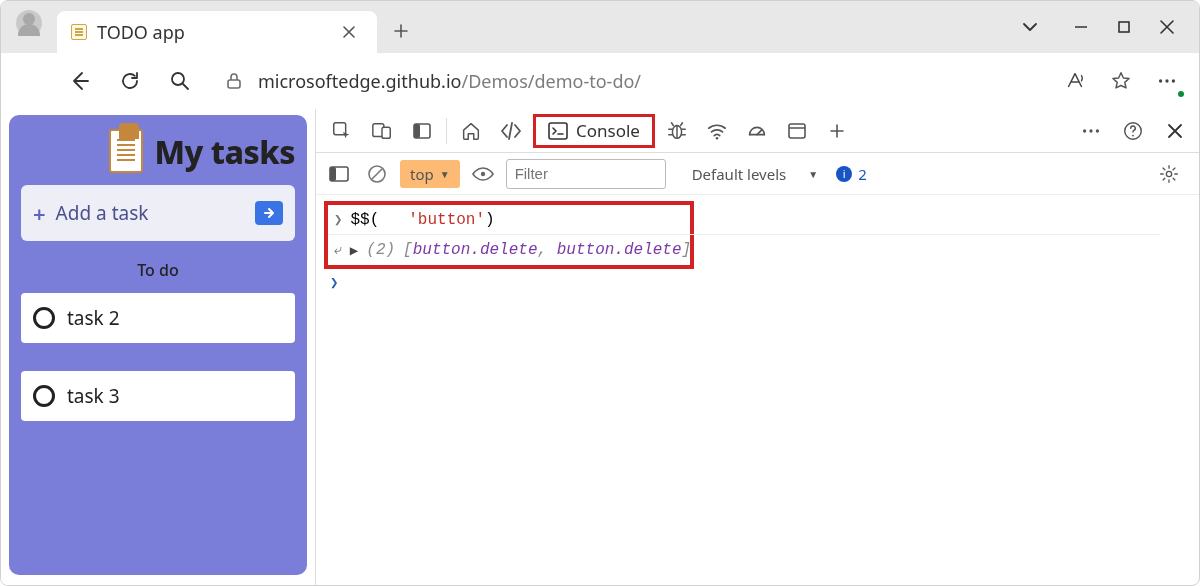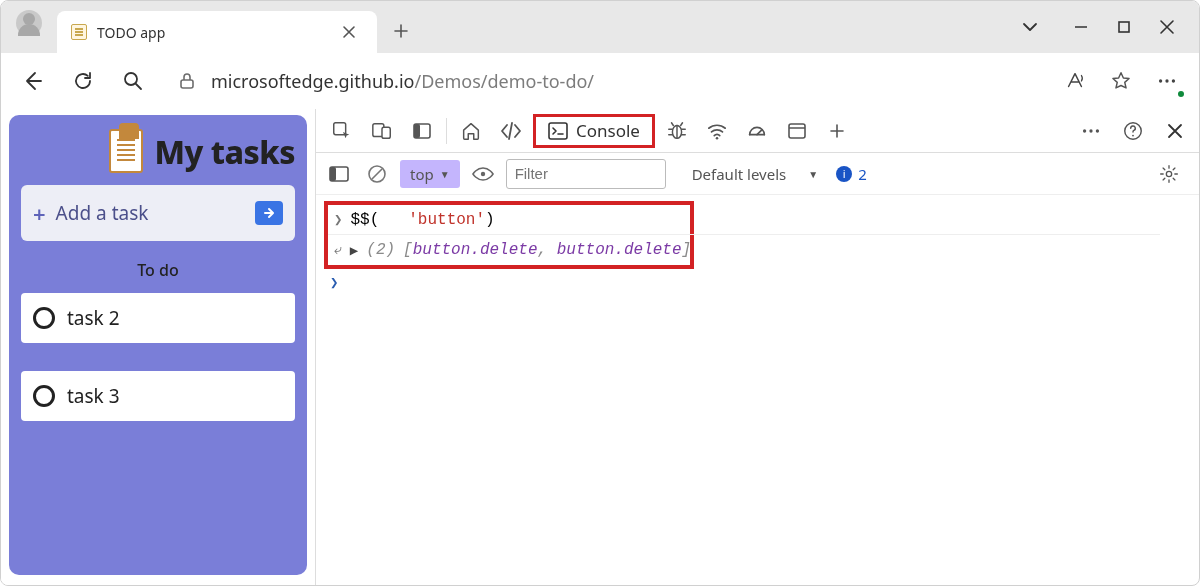--- a/index.html
+++ b/index.html
@@ -8,29 +8,29 @@
 
   
   .titlebar { height:52px; background:#e8e8e8; display:flex; align-items:flex-end; position:relative; }
   .avatar-slot { width:56px; display:flex; align-items:center; justify-content:center; height:100%; }
   .avatar { width:26px; height:26px; border-radius:50%; background:#c9c9c9; position:relative; top:-4px; }
   .avatar::before { content:""; position:absolute; width:12px; height:12px; border-radius:50%; background:#a8a8a8; left:7px; top:3px; }
   .avatar::after { content:""; position:absolute; width:22px; height:12px; border-radius:12px 12px 0 0; background:#a8a8a8; left:2px; top:14px; }
   .tab { width:320px; height:42px; background:#fff; border-radius:8px 8px 0 0; display:flex; align-items:center; padding:0 14px; gap:10px; position:relative; }
   .tab-favicon { width:16px; height:16px; border:1px solid #c9a84f; background:#fff6e0; border-radius:2px; position:relative; }
   .tab-favicon::before { content:""; position:absolute; left:3px; right:3px; top:3px; height:2px; background:#c9a84f; box-shadow:0 3px 0 #c9a84f, 0 6px 0 #c9a84f; }
-  .tab-title { font-size:14px; color:#333; flex:1; white-space:nowrap; overflow:hidden; }
+  .tab-title { font-size:18px; color:#333; flex:1; white-space:nowrap; overflow:hidden; }
   .tab-close { width:28px; height:28px; display:flex; align-items:center; justify-content:center; color:#555; border-radius:4px; }
   .newtab { width:36px; height:36px; margin-left:6px; display:flex; align-items:center; justify-content:center; color:#555; border-radius:4px; margin-bottom:4px; }
   .wincontrols { position:absolute; right:0; top:0; height:52px; display:flex; align-items:center; gap:28px; padding-right:24px; color:#333; }
   .wincontrols .dd { margin-right:6px; }
   .wincontrols svg, .wincontrols span { display:block; }
 
   
-  .toolbar { height:56px; background:#fff; display:flex; align-items:center; padding:0 16px; gap:18px; border-bottom:0px solid #eee; }
+  .toolbar { height:56px; background:#fff; display:flex; align-items:center; padding:0 16px; gap:18px; border-bottom:0px solid #eee;margin-left:47px; }
   .tb-btn { width:32px; height:32px; display:flex; align-items:center; justify-content:center; color:#444; }
   .address { flex:1; display:flex; align-items:center; gap:14px; height:40px; padding:0 10px; font-size:18px; color:#7c7c7c; }
   .lock { width:20px; height:20px; color:#6d6d6d; }
   .url-pre { color:#333; }
   .tb-right { display:flex; align-items:center; gap:14px; }
   .more-dot { position:relative; }
   .more-dot .badge-dot { position:absolute; right:-3px; bottom:-2px; width:10px; height:10px; border-radius:50%; background:#0f8a3c; border:2px solid #fff; }
 
   
   .body-split { display:flex; height:calc(100% - 108px); }
@@ -55,21 +55,21 @@
   
   .devtools { flex:1; display:flex; flex-direction:column; border-left:1px solid #ddd; }
   .dt-tabs { height:44px; border-bottom:1px solid #ddd; display:flex; align-items:center; padding:0 8px; gap:4px; position:relative; }
   .dt-ic { width:36px; height:36px; display:flex; align-items:center; justify-content:center; color:#555; }
   .dt-sep { width:1px; height:26px; background:#ddd; margin:0 2px; }
   .dt-console-active { display:flex; align-items:center; gap:8px; height:34px; padding:0 12px; border:3px solid #d32224; }
   .dt-console-active .lbl { font-size:17px; color:#333; }
   .dt-right { position:absolute; right:6px; top:0; height:44px; display:flex; align-items:center; gap:6px; }
 
   .dt-filter { height:42px; border-bottom:1px solid #eee; display:flex; align-items:center; padding:0 8px; gap:8px; font-size:15px; color:#555; }
-  .chip { background:#c4b5fd; border-radius:3px; height:28px; display:flex; align-items:center; padding:0 10px; gap:6px; }
+  .chip { background:#fdba74; border-radius:3px; height:28px; display:flex; align-items:center; padding:0 10px; gap:6px; }
   .chip .tri-down { font-size:10px; color:#555; }
   .filter-input { width:160px; height:30px; border:1px solid #bbb; border-radius:3px; padding:0 8px; font-size:15px; color:#777; background:#fff; }
   .default-levels { display:flex; align-items:center; gap:22px; margin-left:18px; }
   .issue-badge { display:flex; align-items:center; gap:6px; margin-left:10px; color:#1954c5; }
   .issue-badge .dot { width:16px; height:16px; border-radius:50%; background:#1954c5; color:#fff; font-size:11px; display:flex; align-items:center; justify-content:center; line-height:1; }
   .dt-gear { position:absolute; right:12px; }
 
   .dt-body { flex:1; position:relative; padding:6px 8px 0 8px; font-family: Consolas, "Courier New", monospace; font-size:16px; }
   .red-box { border:4px solid #d32224; }
   .lines-box { width:370px; }

